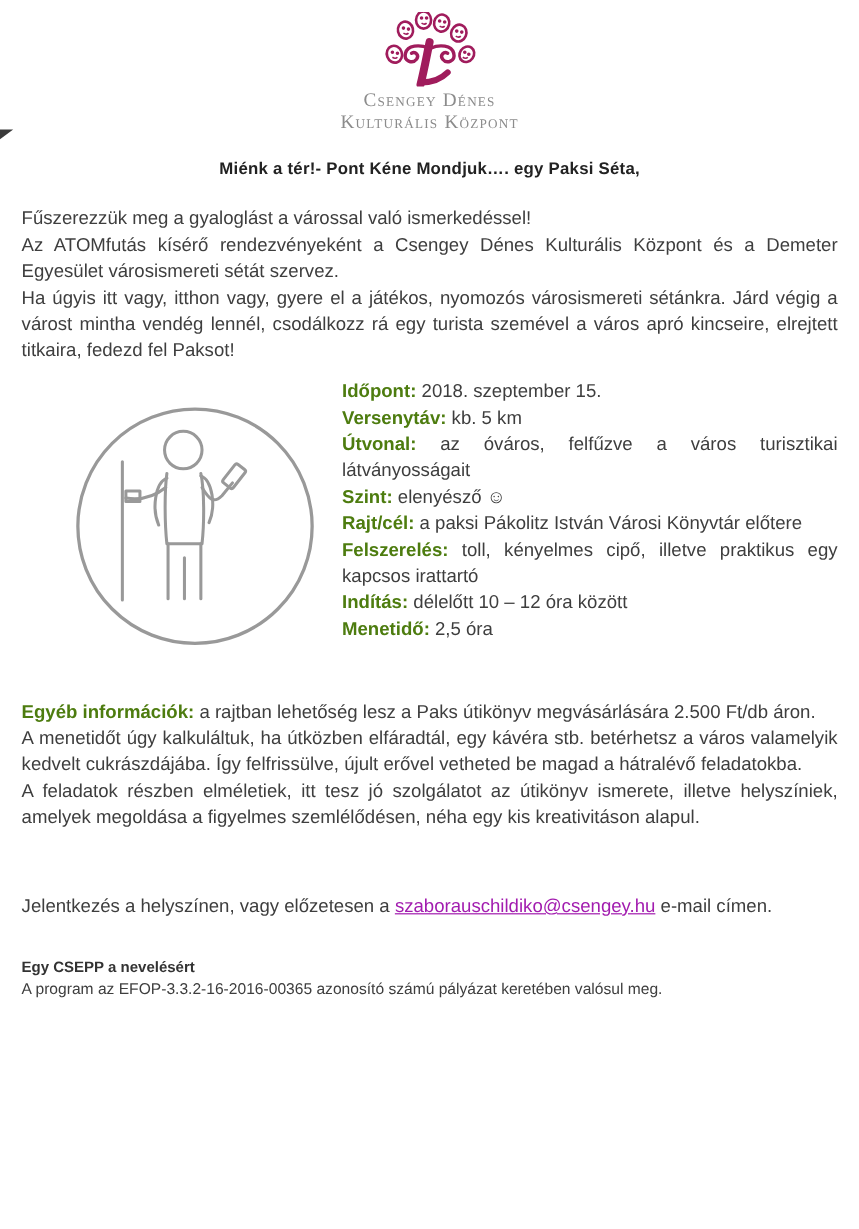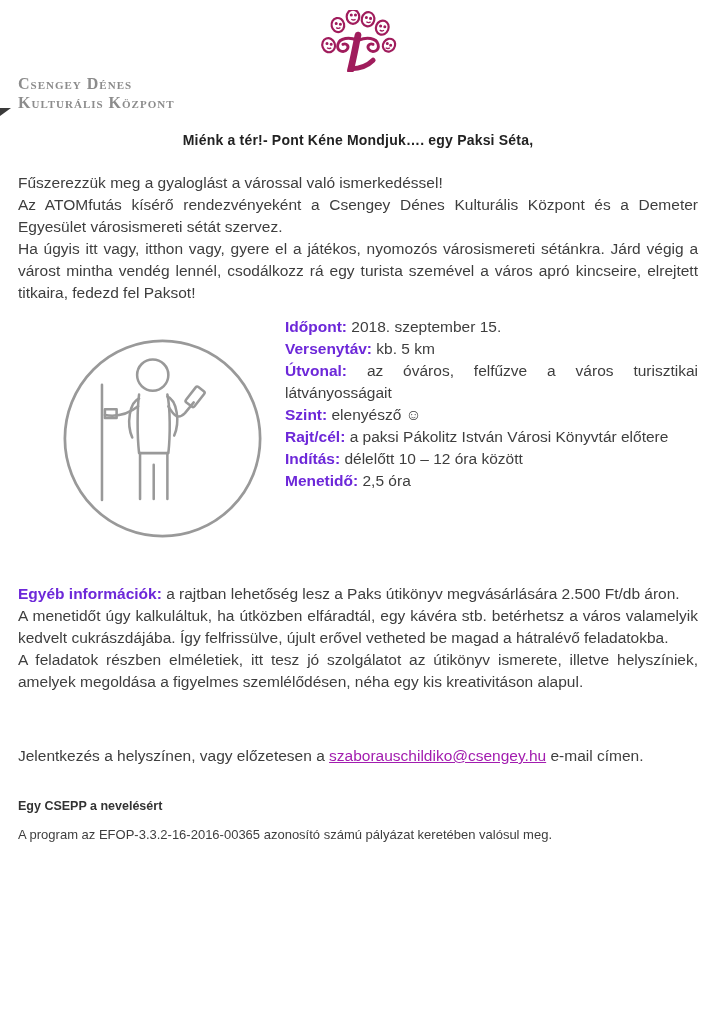--- a/index.html
+++ b/index.html
@@ -16,57 +16,57 @@
     overflow:hidden;
   }
   
   .edge-artifact{
     position:absolute;
     left:0; top:108px;
     width:0; height:0;
     border-top:8px solid #3a3a3a;
     border-right:11px solid transparent;
   }
-  .logo-block{ margin-top:2px;font-weight:bold; }
+  .logo-block{ text-align:center; margin-top:2px; }
   .logo-tree{ display:block; margin:0 auto; }
   .logo-text{
     font-family:"Liberation Serif", serif;
     font-variant:small-caps;
     letter-spacing:1px;
     color:#8c8c8c;
     font-size:16px;
     line-height:19px;
     margin-top:2px;
   }
   .title{
     text-align:center;
     font-weight:700;
     font-size:14px;
     color:#222222;
     margin-top:20px;
     letter-spacing:0.2px;
   }
   .body-copy{ margin-top:24px; font-size:15.5px; line-height:22px; }
   .para{ margin:0; text-align:justify; }
-  .b{ font-weight:700; color:#6d28d9; }
+  .b{ font-weight:700; color:#4d7c0f; }
   .media-row{ display:flex; margin-top:12px; }
   .figure{ width:267px; flex:0 0 267px; }
   .figure svg{ margin-left:42px; display:block; }
   .details{ flex:1 1 auto; text-align:justify; }
   .detail-line{ margin:0; }
   .results{ margin-top:4px; }
   .gap-sm{ height:22px; }
   .signup{ margin-top:52px; text-align:left; }
   .email{
     text-decoration:underline;
     cursor:pointer;
   }
   .footer{ margin-top:32px; text-align:left; }
   .footer-line1{ font-weight:700; font-size:12.5px; color:#333; }
-  .footer-line2{ font-size:13px; color:#3e3e3e; margin-top:14px; }
+  .footer-line2{ font-size:13px; color:#3e3e3e; margin-top:3px; }
 </style>
 </head>
 <body>
 
 <div class="page">
 
   <div class="edge-artifact"></div>
 
   <div class="logo-block">
     <svg class="logo-tree" width="84" height="62" viewBox="0 0 100 74" aria-hidden="true">
@@ -149,20 +149,21 @@
           </g>
         </svg>
       </div>
 
       <div class="details">
         <div class="detail-line"><span class="b">Időpont:</span> <span>2018. szeptember 15.</span></div>
         <div class="detail-line"><span class="b">Versenytáv:</span> <span>kb. 5 km</span></div>
         <div class="detail-line"><span class="b">Útvonal:</span> <span>az óváros, felfűzve a város turisztikai látványosságait</span></div>
         <div class="detail-line"><span class="b">Szint:</span> <span>elenyésző ☺</span></div>
         <div class="detail-line"><span class="b">Rajt/cél:</span> <span>a paksi Pákolitz István Városi Könyvtár előtere</span></div>
+        <div class="detail-line"><span class="b">Felszerelés:</span> <span>toll, kényelmes cipő, illetve praktikus egy kapcsos irattartó</span></div>
         <div class="detail-line"><span class="b">Indítás:</span> <span>délelőtt 10 – 12 óra között</span></div>
         <div class="detail-line"><span class="b">Menetidő:</span> <span>2,5 óra</span></div>
       </div>
     </div>
 
 
     <div class="gap-sm"></div>
 
     <p class="para"><span class="b">Egyéb információk:</span> <span>a rajtban lehetőség lesz a Paks útikönyv megvásárlására 2.500 Ft/db áron.</span></p>
     <p class="para">A menetidőt úgy kalkuláltuk, ha útközben elfáradtál, egy kávéra stb. betérhetsz a város valamelyik kedvelt cukrászdájába. Így felfrissülve, újult erővel vetheted be magad a hátralévő feladatokba.</p>

